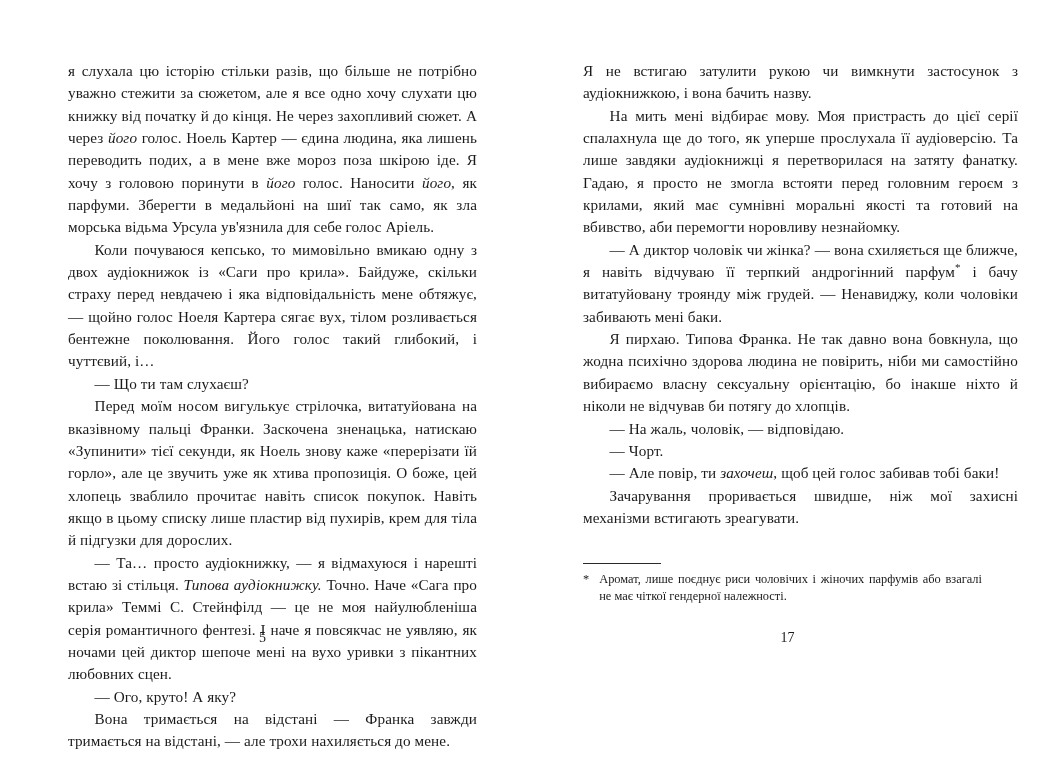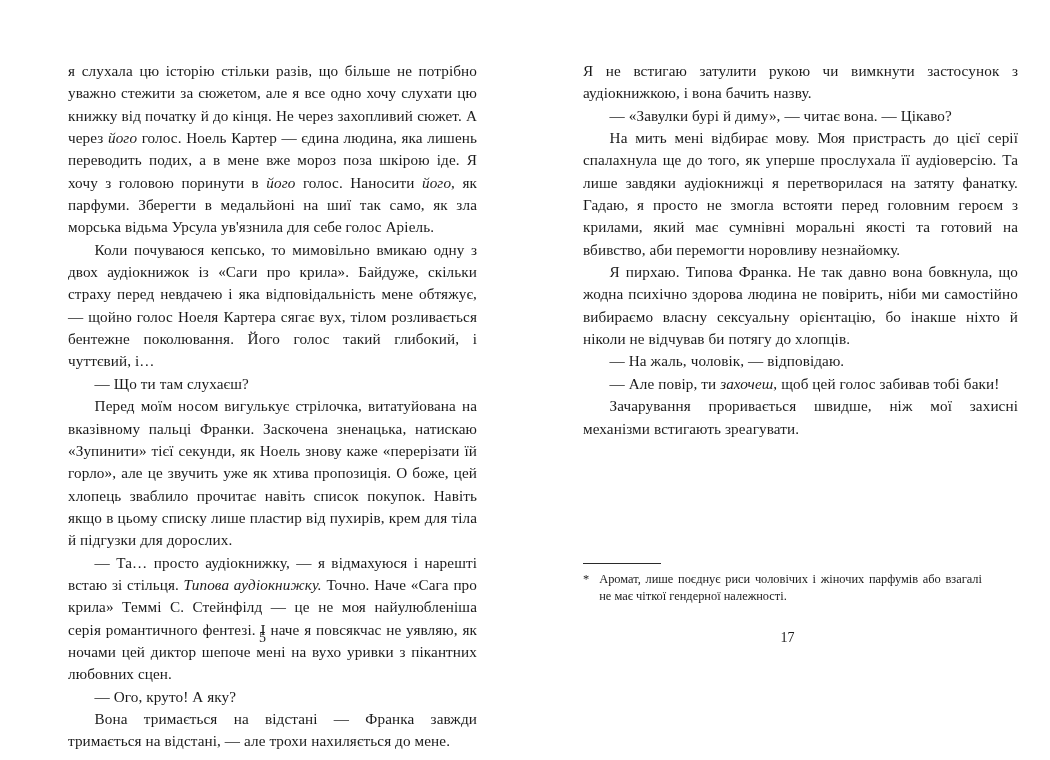--- a/index.html
+++ b/index.html
@@ -107,24 +107,25 @@
       <p><span>— Та… просто аудіокнижку, — я відмахуюся і нарешті встаю зі стільця. <em>Типова аудіокнижку.</em> Точно. Наче «Сага про крила» Теммі С. Стейнфілд — це не моя найулюбленіша серія романтичного фентезі. І наче я повсякчас не уявляю, як ночами цей диктор шепоче мені на вухо уривки з пікантних любовних сцен.</span></p>
       <p><span>— Ого, круто! А яку?</span></p>
       <p><span>Вона тримається на відстані — Франка завжди тримається на відстані, — але трохи нахиляється до мене.</span></p>
     </div>
     <div class="folio folio-left">5</div>
   </div>
 
   <div class="page page-right">
     <div class="body-text">
       <p class="noindent"><span>Я не встигаю затулити рукою чи вимкнути застосунок з аудіокнижкою, і вона бачить назву.</span></p>
-      <p><span>— «Завулки бурі й диму», — читає вона. — Цікаво?</span></p>
       <p><span>На мить мені відбирає мову. Моя пристрасть до цієї серії спалахнула ще до того, як уперше прослухала її аудіоверсію. Та лише завдяки аудіокнижці я перетворилася на затяту фанатку. Гадаю, я просто не змогла встояти перед головним героєм з крилами, який має сумнівні моральні якості та готовий на вбивство, аби перемогти норовливу незнайомку.</span></p>
+      <p><span>— А диктор чоловік чи жінка? — вона схиляється ще ближче, я навіть відчуваю її терпкий андрогінний парфум<sup class="fn">*</sup> і бачу витатуйовану троянду між грудей. — Ненавиджу, коли чоловіки забивають мені баки.</span></p>
       <p><span>Я пирхаю. Типова Франка. Не так давно вона бовкнула, що жодна психічно здорова людина не повірить, ніби ми самостійно вибираємо власну сексуальну орієнтацію, бо інакше ніхто й ніколи не відчував би потягу до хлопців.</span></p>
       <p><span>— На жаль, чоловік, — відповідаю.</span></p>
+      <p><span>— Чорт.</span></p>
       <p><span>— Але повір, ти <em>захочеш</em>, щоб цей голос забивав тобі баки!</span></p>
       <p><span>Зачарування проривається швидше, ніж мої захисні механізми встигають зреагувати.</span></p>
     </div>
 
     <div class="footnote-area">
       <div class="footnote-rule"></div>
       <div class="footnote">
         <span class="marker">*</span>
         <span>Аромат, лише поєднує риси чоловічих і жіночих парфумів або взагалі не має чіткої гендерної належності.</span>
       </div>

